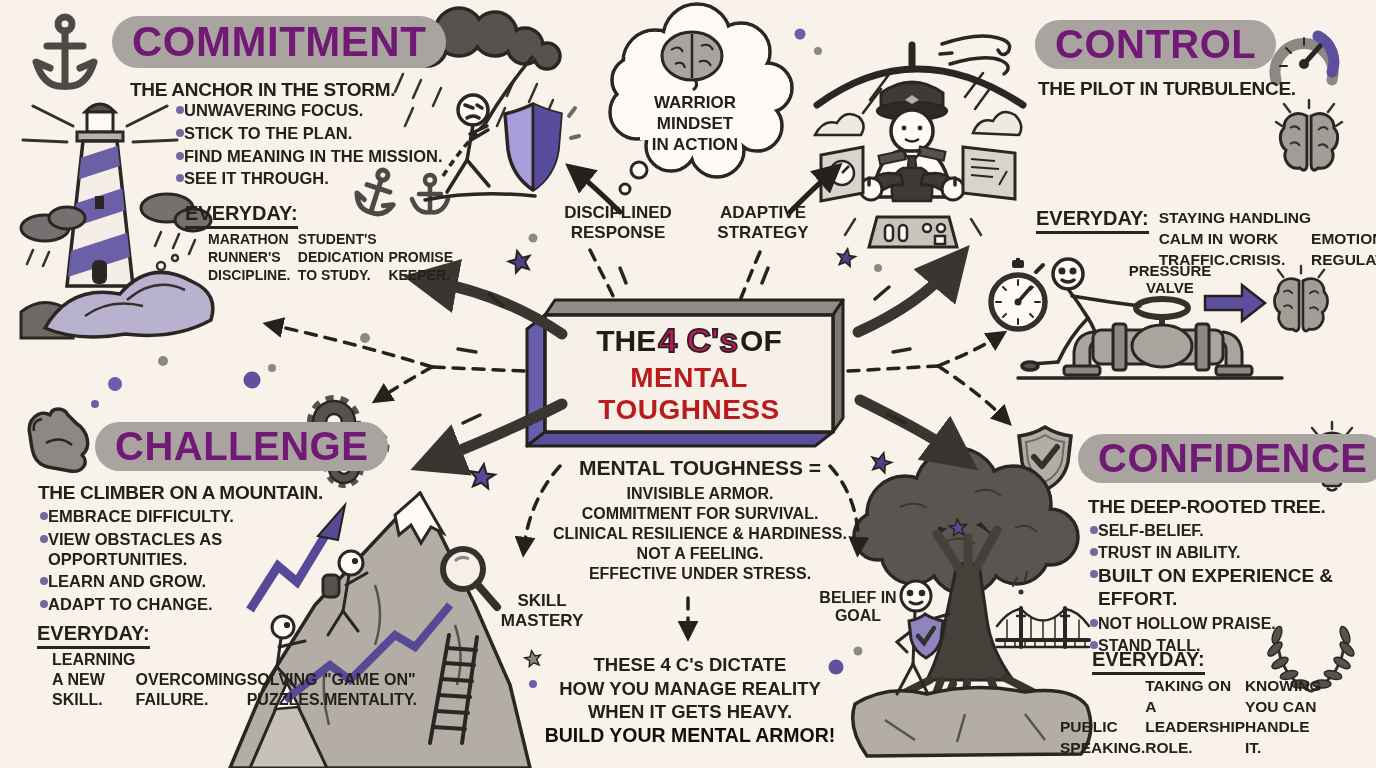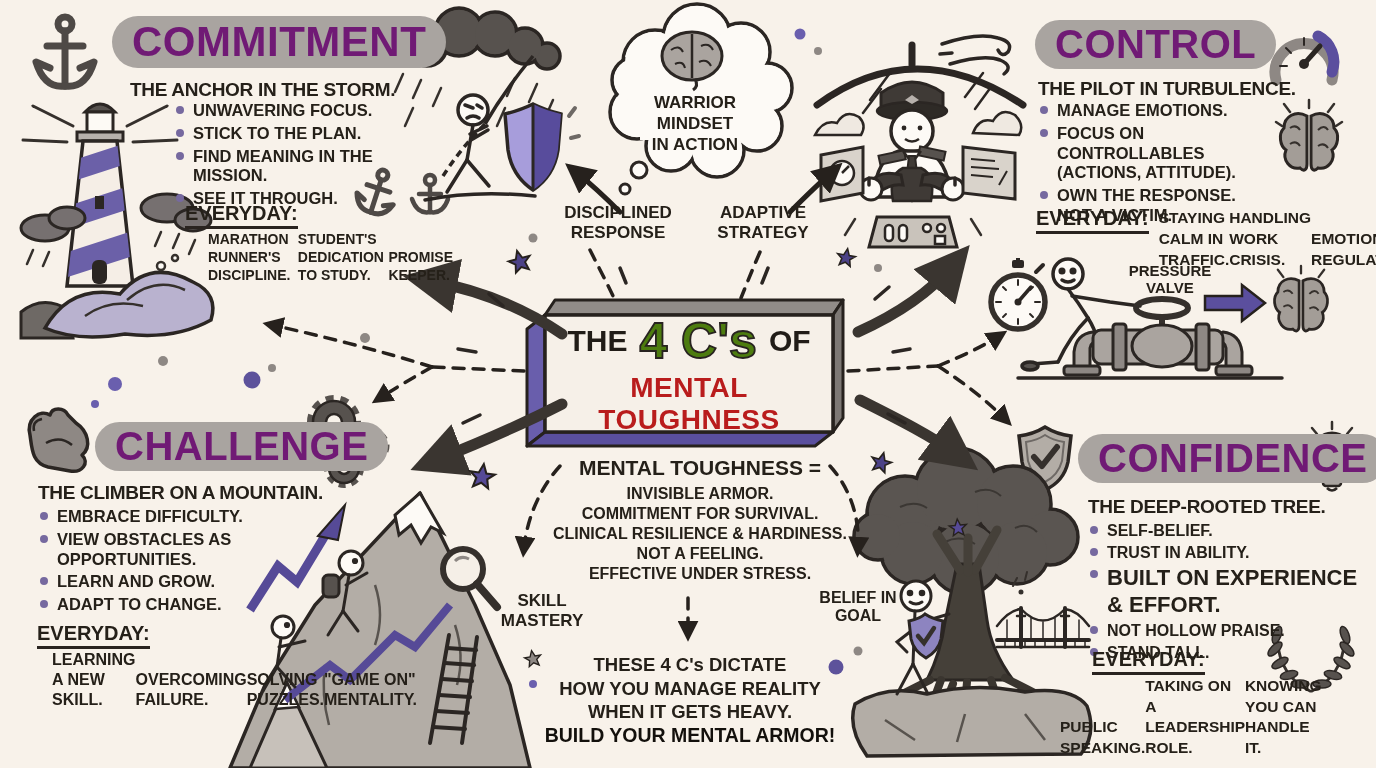--- a/index.html
+++ b/index.html
@@ -5,29 +5,29 @@
   html,body{margin:0;padding:0;background:#d8d2cb;}
   .stage{position:relative;width:1376px;height:768px;background:#f8f2ea;overflow:hidden;
          font-family:"Liberation Sans",sans-serif;color:#252019;}
   .abs{position:absolute;}
   .txt{font-weight:bold;line-height:1.2;letter-spacing:-0.3px;color:#252019;}
   .pill{background:#a9a4a0;border-radius:36px;padding:2px 20px;font-weight:bold;
         font-size:40px;letter-spacing:0.5px;color:#701a75;white-space:nowrap;z-index:10;}
   .pill.big{font-size:42px;}
   .tagline{font-size:19px;z-index:10;}
   .bullets{display:flex;flex-direction:column;gap:3px;z-index:10;}
-  .brow{display:flex;gap:9px;align-items:flex-start;font-size:16.5px;font-weight:bold;line-height:1.2;}
+  .brow{display:flex;align-items:flex-start;font-size:16.5px;font-weight:bold;line-height:1.2;}
   .bdot{width:8px;height:8px;border-radius:50%;background:#76699f;margin-top:5px;flex:none;}
   .ev-label{font-size:20px;font-weight:bold;border-bottom:3px solid #2a2420;display:inline-block;
             padding-bottom:1px;z-index:10;}
   .ev-items{display:flex;flex-direction:row;z-index:10;font-weight:bold;align-items:flex-end;}
   .centerbox-text{display:flex;flex-direction:column;align-items:center;justify-content:center;
                   text-align:center;z-index:10;}
-  .cb-line1{font-weight:bold;font-size:30px;color:#211c17;display:flex;align-items:center;gap:12px;}
-  .cb-highlight{font-size:50px;color:#4d7c0f;-webkit-text-stroke:1.8px #282320;letter-spacing:0;}
+  .cb-line1{font-weight:bold;font-size:30px;color:#211c17;display:flex;align-items:center;gap:2px;}
+  .cb-highlight{font-size:34px;color:#be185d;-webkit-text-stroke:1.8px #282320;letter-spacing:0;}
   .cb-line2{font-weight:bold;font-size:28px;letter-spacing:0.5px;color:#b91c1c;margin-top:2px;}
   .lbl{font-weight:bold;text-align:center;z-index:10;line-height:1.15;}
   .ctext{text-align:center;z-index:10;font-weight:bold;}
   svg{position:absolute;overflow:visible;}
   .z5{z-index:5;} .z2{z-index:2;}
 </style>
 </head>
 <body>
 
 <div class="stage">
@@ -664,34 +664,20 @@
   </div>
   <div class="abs ev-label" style="left:185px;top:202px">EVERYDAY:</div>
   <div class="abs ev-items" style="left:208px;top:230px;width:245px;font-size:14px;line-height:18px">
     <span>MARATHON RUNNER'S DISCIPLINE.</span>
     <span>STUDENT'S DEDICATION TO STUDY.</span>
     <span>PROMISE KEEPER.</span>
   </div>
 
   <div class="abs pill" style="left:1035px;top:20px">CONTROL</div>
   <div class="abs txt tagline" style="left:1038px;top:78px">THE PILOT IN TURBULENCE.</div>
-  <div class="abs bullets" style="left:1040px;top:101px;width:228px">
-    <div class="brow">
-        <span class="bdot"></span>
-        <span>MANAGE EMOTIONS.</span>
-      </div>
-    <div class="brow">
-        <span class="bdot"></span>
-        <span>FOCUS ON CONTROLLABLES (ACTIONS, ATTITUDE).</span>
-      </div>
-    <div class="brow">
-        <span class="bdot"></span>
-        <span>OWN THE RESPONSE. NOT A VICTIM.</span>
-      </div>
-  </div>
   <div class="abs" style="left:1036px;top:207px;display:flex;gap:10px;z-index:10">
     <span class="ev-label" style="align-self:flex-start">EVERYDAY:</span>
     <span class="ev-items" style="font-size:15.5px;line-height:21px">
       <span>STAYING CALM IN TRAFFIC.</span>
       <span>HANDLING WORK CRISIS.</span>
       <span>EMOTIONAL REGULATION.</span>
     </span>
   </div>
 
   <div class="abs pill" style="left:95px;top:422px">CHALLENGE</div>
@@ -726,21 +712,21 @@
   <div class="abs txt tagline" style="left:1088px;top:496px">THE DEEP-ROOTED TREE.</div>
   <div class="abs bullets" style="left:1090px;top:521px;width:278px">
     <div class="brow" style="font-size:16px">
         <span class="bdot"></span>
         <span>SELF-BELIEF.</span>
       </div>
     <div class="brow" style="font-size:16px">
         <span class="bdot"></span>
         <span>TRUST IN ABILITY.</span>
       </div>
-    <div class="brow" style="font-size:22px">
+    <div class="brow" style="font-size:19px">
         <span class="bdot"></span>
         <span>BUILT ON EXPERIENCE &amp; EFFORT.</span>
       </div>
     <div class="brow" style="font-size:16px">
         <span class="bdot"></span>
         <span>NOT HOLLOW PRAISE.</span>
       </div>
     <div class="brow" style="font-size:16px">
         <span class="bdot"></span>
         <span>STAND TALL.</span>

